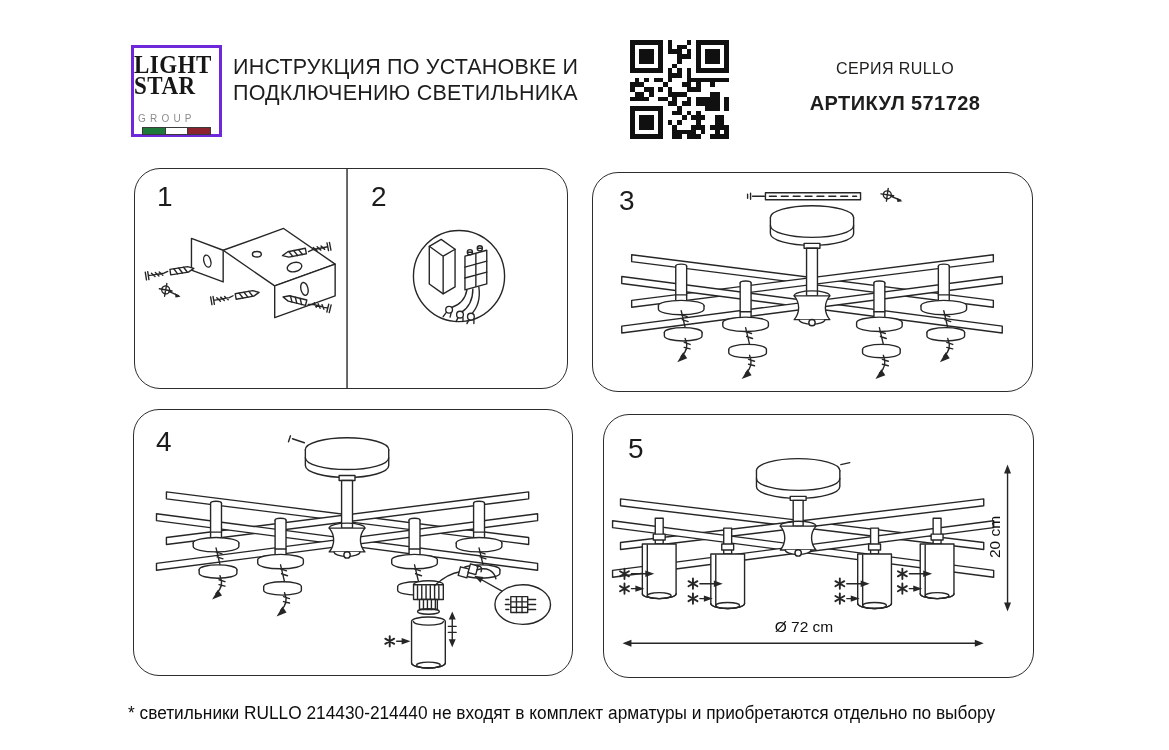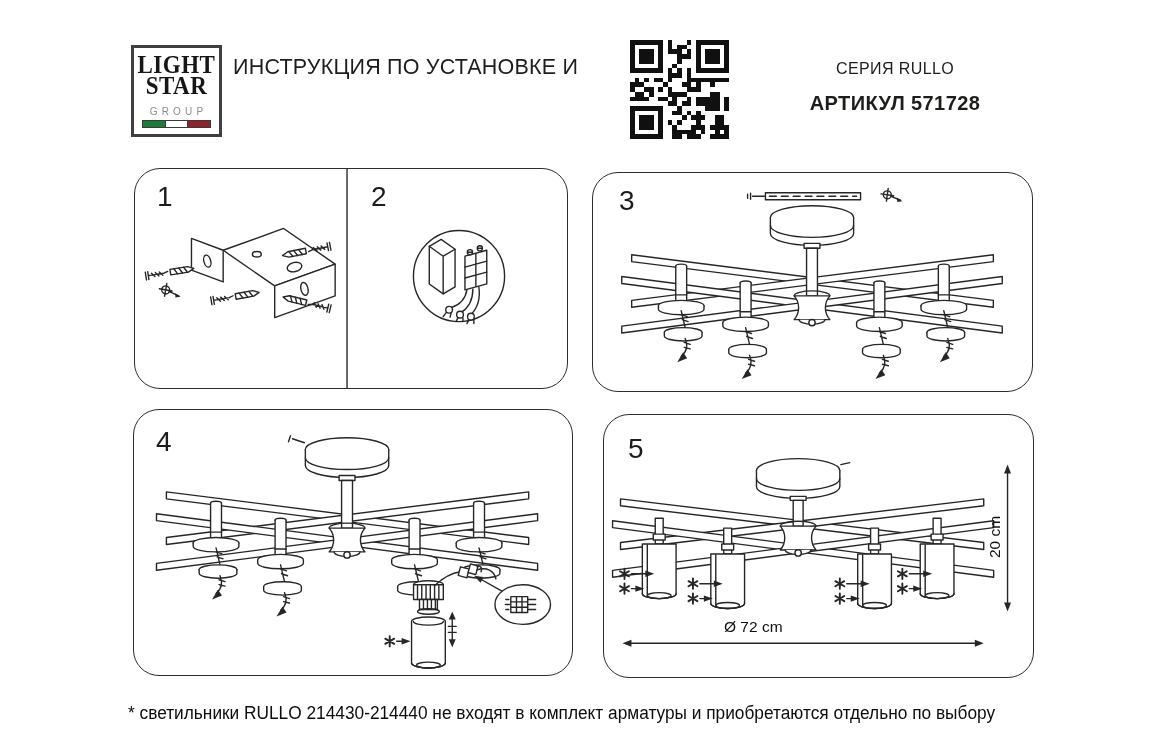--- a/index.html
+++ b/index.html
@@ -1,26 +1,26 @@
 <!DOCTYPE html>
 <html style="--ink: #1d1d1b; --line: #262626; --flag-green: #1e7a3a; --flag-red: #8e2330;"><head>
 <meta charset="utf-8">
 <style>
   html,body{margin:0;padding:0}
   body{
     width:1169px;height:750px;position:relative;background:#fff;overflow:hidden;
     font-family:"Liberation Sans",sans-serif;color:var(--ink,#1d1d1b);
   }
   
-  .logo{position:absolute;left:131px;top:45px;width:91px;height:92px;border:3px solid #404040;
-        background:#fff;box-sizing:border-box;text-align:center}
+  .logo{position:absolute;left:131px;top:45px;width:91px;height:92px;border:3px solid #6d28d9;
+        background:#fff;box-sizing:border-box;}
   .logo-word{font-family:"Liberation Serif",serif;font-weight:700;font-size:23px;line-height:21px;
              letter-spacing:.5px;color:#161616;transform:scaleY(1.12)}
   .logo-word.first{margin-top:6px}
-  .logo-group{font-size:10px;letter-spacing:4.2px;color:#8c8c8c;margin-top:10px;padding-left:4px}
+  .logo-group{font-size:10px;letter-spacing:4.2px;color:#8c8c8c;margin-top:17px;padding-left:4px}
   .logo-flag{height:8px;margin:3px 8px 0;border:1px solid #3a3a3a;display:flex;box-sizing:border-box}
   .logo-flag span{flex:1 1 0}
   .flag-green{background:var(--flag-green,#1e7a3a)}
   .flag-white{background:#fff;border-left:1px solid #3a3a3a;border-right:1px solid #3a3a3a}
   .flag-red{background:var(--flag-red,#8e2330)}
 
   .title{position:absolute;left:233px;top:54px;font-size:21.5px;font-weight:400;
          line-height:26px;letter-spacing:.2px;color:var(--ink,#1d1d1b);white-space:nowrap}
 
   .qr{position:absolute;left:630px;top:40px;width:99px;height:99px}
@@ -38,21 +38,21 @@
   #p5 {left:603px;top:414px;width:431px;height:264px}
   .panel svg.draw{position:absolute;left:0;top:0;width:100%;height:100%}
   .stepnum{position:absolute;font-size:28px;font-weight:400;color:#1c1c1c}
 
   
   .s{stroke:var(--line,#262626);stroke-width:1.4;fill:none;stroke-linecap:round;stroke-linejoin:round}
   .w{fill:#fff}
   .k{fill:var(--line,#262626);stroke:none}
 
   .dim{position:absolute;font-size:15.5px;color:#101010;white-space:nowrap}
-  .dim-d{left:120px;top:203px;width:160px;}
+  .dim-d{left:120px;top:203px;width:160px;text-align:center}
   .dim-h{left:356px;top:113px;width:70px;text-align:center;transform:rotate(-90deg)}
 
   .footnote{position:absolute;left:128px;top:703px;font-size:18px;color:#0d0d0d;
             transform:scaleX(.96);transform-origin:left center;white-space:nowrap}
 </style>
 </head>
 <body>
 
 <svg width="0" height="0" style="position:absolute" aria-hidden="true">
   <defs>
@@ -120,20 +120,21 @@
   <div class="logo-group">GROUP</div>
   <div class="logo-flag">
     <span class="flag-green"></span>
       <span class="flag-white"></span>
       <span class="flag-red"></span>
   </div>
 </div>
 
 <div class="title">
   <div>ИНСТРУКЦИЯ ПО УСТАНОВКЕ И</div>
+  <div>ПОДКЛЮЧЕНИЮ СВЕТИЛЬНИКА</div>
 </div>
 
 <div class="qr">
   <svg id="qr-svg" viewBox="0 0 100 100">
       <rect x="0.00" y="0.00" width="4.76" height="4.76"></rect>
       <rect x="4.76" y="0.00" width="4.76" height="4.76"></rect>
       <rect x="9.52" y="0.00" width="4.76" height="4.76"></rect>
       <rect x="14.29" y="0.00" width="4.76" height="4.76"></rect>
       <rect x="19.05" y="0.00" width="4.76" height="4.76"></rect>
       <rect x="23.81" y="0.00" width="4.76" height="4.76"></rect>

